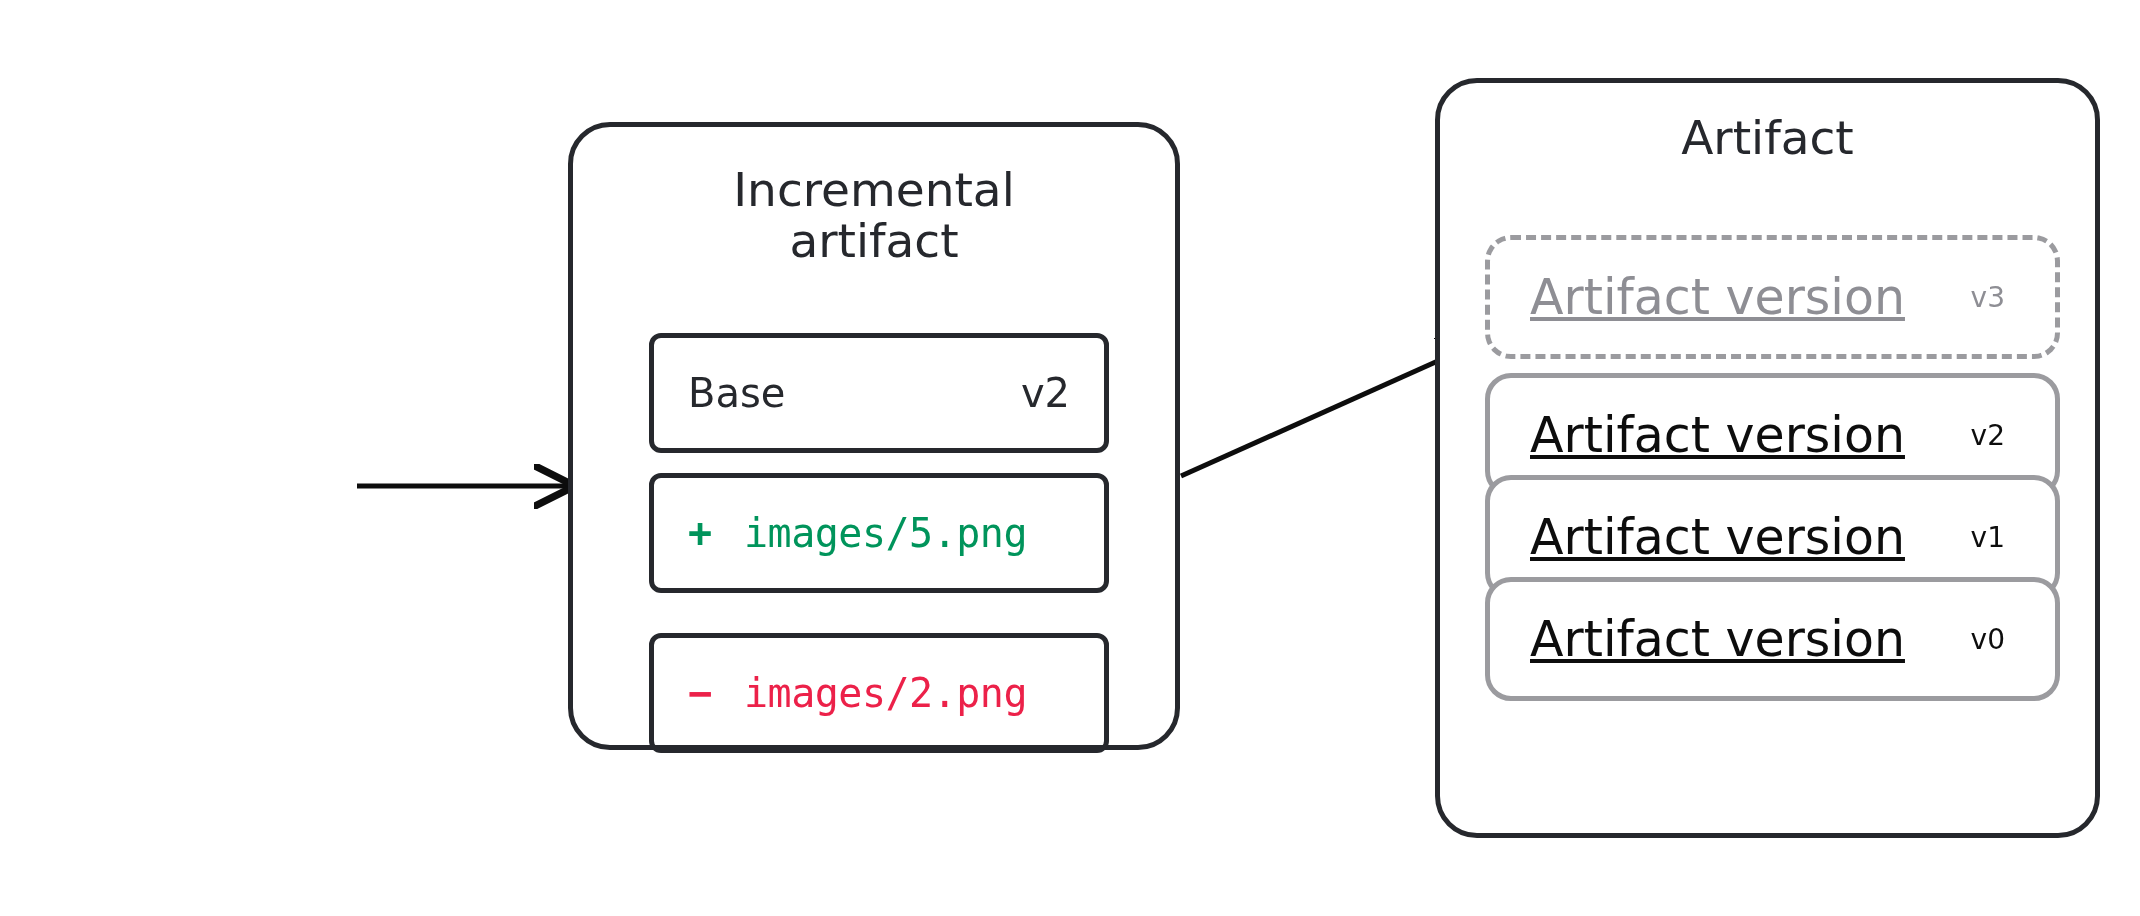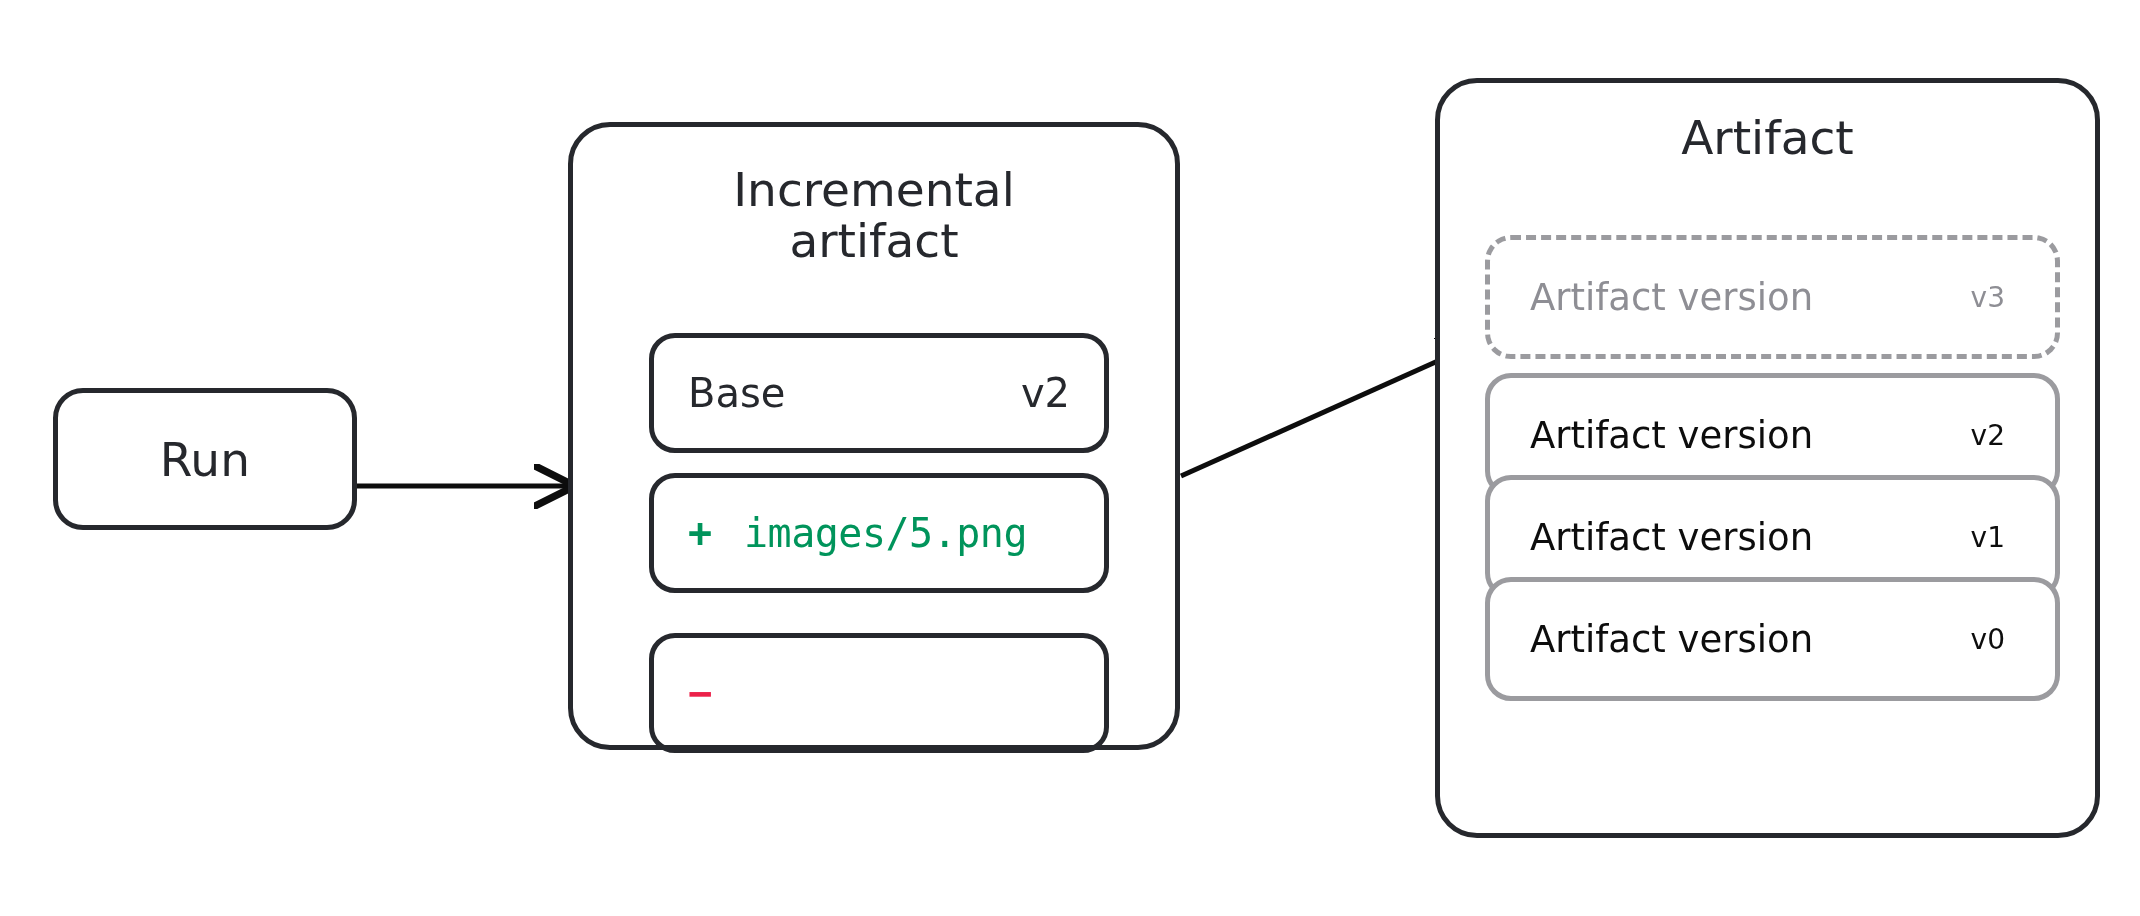--- a/index.html
+++ b/index.html
@@ -78,21 +78,21 @@
     color: #26282d;
     white-space: pre-line;
   }
 
   
   .inc-row {
     position: absolute;
     left: 76px;
     width: 460px;
     height: 120px;
-    border-radius: 26px;
+    border-radius: 12px;
     box-sizing: border-box;
     display: flex;
     align-items: center;
     padding: 0 34px;
   }
   #inc-row-base   { top: 206px; }
   #inc-row-add    { top: 346px; }
   #inc-row-remove { top: 506px; }
 
   .inc-row .row-name {
@@ -150,23 +150,24 @@
     width: 575px;
     height: 124px;
     border-radius: 26px;
     box-sizing: border-box;
     display: flex;
     align-items: center;
     padding: 0 40px;
     background: #ffffff;
   }
   .ver-row .ver-label {
-    font-size: 37px;
+    font-size: 49px;
     color: #0d0d0d;
     flex: 0 0 auto;
+    text-decoration: underline;
   }
   .ver-row .ver-value {
     font-size: 28px;
     color: #0d0d0d;
     margin-left: auto;
     padding-right: 10px;
   }
   .ver-row.pending .ver-label,
   .ver-row.pending .ver-value {
     color: #8e8e94;
@@ -197,41 +198,39 @@
       <marker id="arrowhead" markerWidth="9" markerHeight="9" refX="7.6" refY="4.5" orient="auto" markerUnits="strokeWidth">
         <path d="M0.4,0.6 L8.2,4.5 L0.4,8.4" fill="none" stroke="#0d0d0d" stroke-width="1.5" stroke-linecap="round" stroke-linejoin="round"></path>
       </marker>
     </defs>
 
     <line x1="357" y1="486" x2="572" y2="486" stroke="#0d0d0d" stroke-width="5" marker-end="url(#arrowhead)"></line>
 
     <line x1="1181" y1="476" x2="1478" y2="343" stroke="#0d0d0d" stroke-width="5" marker-end="url(#arrowhead)"></line>
   </svg>
 
-  <div class="node dark-border" id="run-node">
-    <span class="node-label">Run</span>
-  </div>
 
   <div class="node dark-border" id="incremental-artifact">
 
     <div id="incremental-title">Incremental
 artifact</div>
 
     <div class="inc-row dark-border" id="inc-row-base">
       <span class="row-name">Base</span>
       <span class="row-value">v2</span>
     </div>
 
     <div class="inc-row dark-border diff-row diff-add" id="inc-row-add">
       <span class="diff-sign">+</span>
       <span class="diff-path">images/5.png</span>
     </div>
 
     <div class="inc-row dark-border diff-row diff-remove" id="inc-row-remove">
       <span class="diff-sign">−</span>
+      <span class="diff-path">images/2.png</span>
     </div>
   </div>
 
   <div class="node dark-border" id="artifact">
 
     <div id="artifact-title">Artifact</div>
 
     <div class="ver-row dashed-border pending" id="ver-row-0">
       <span class="ver-label">Artifact version</span>
       <span class="ver-value">v3</span>

